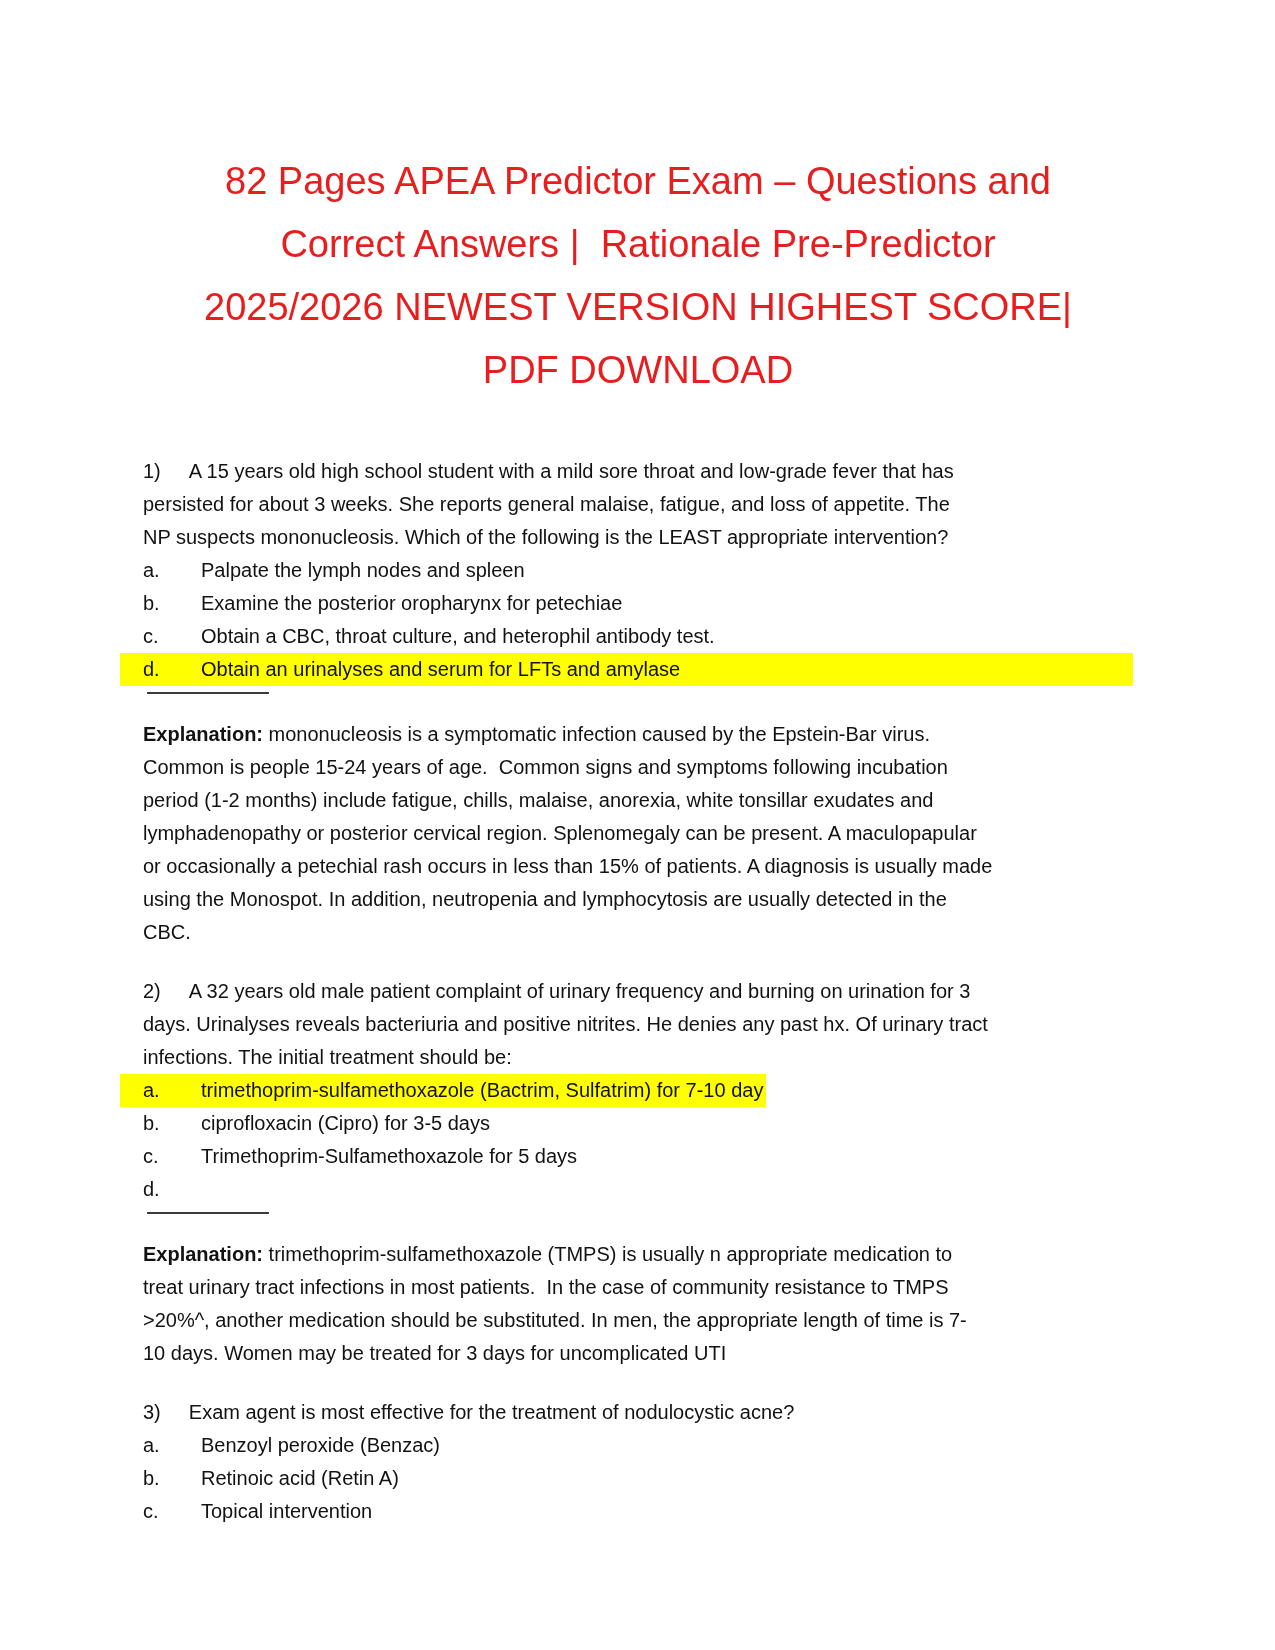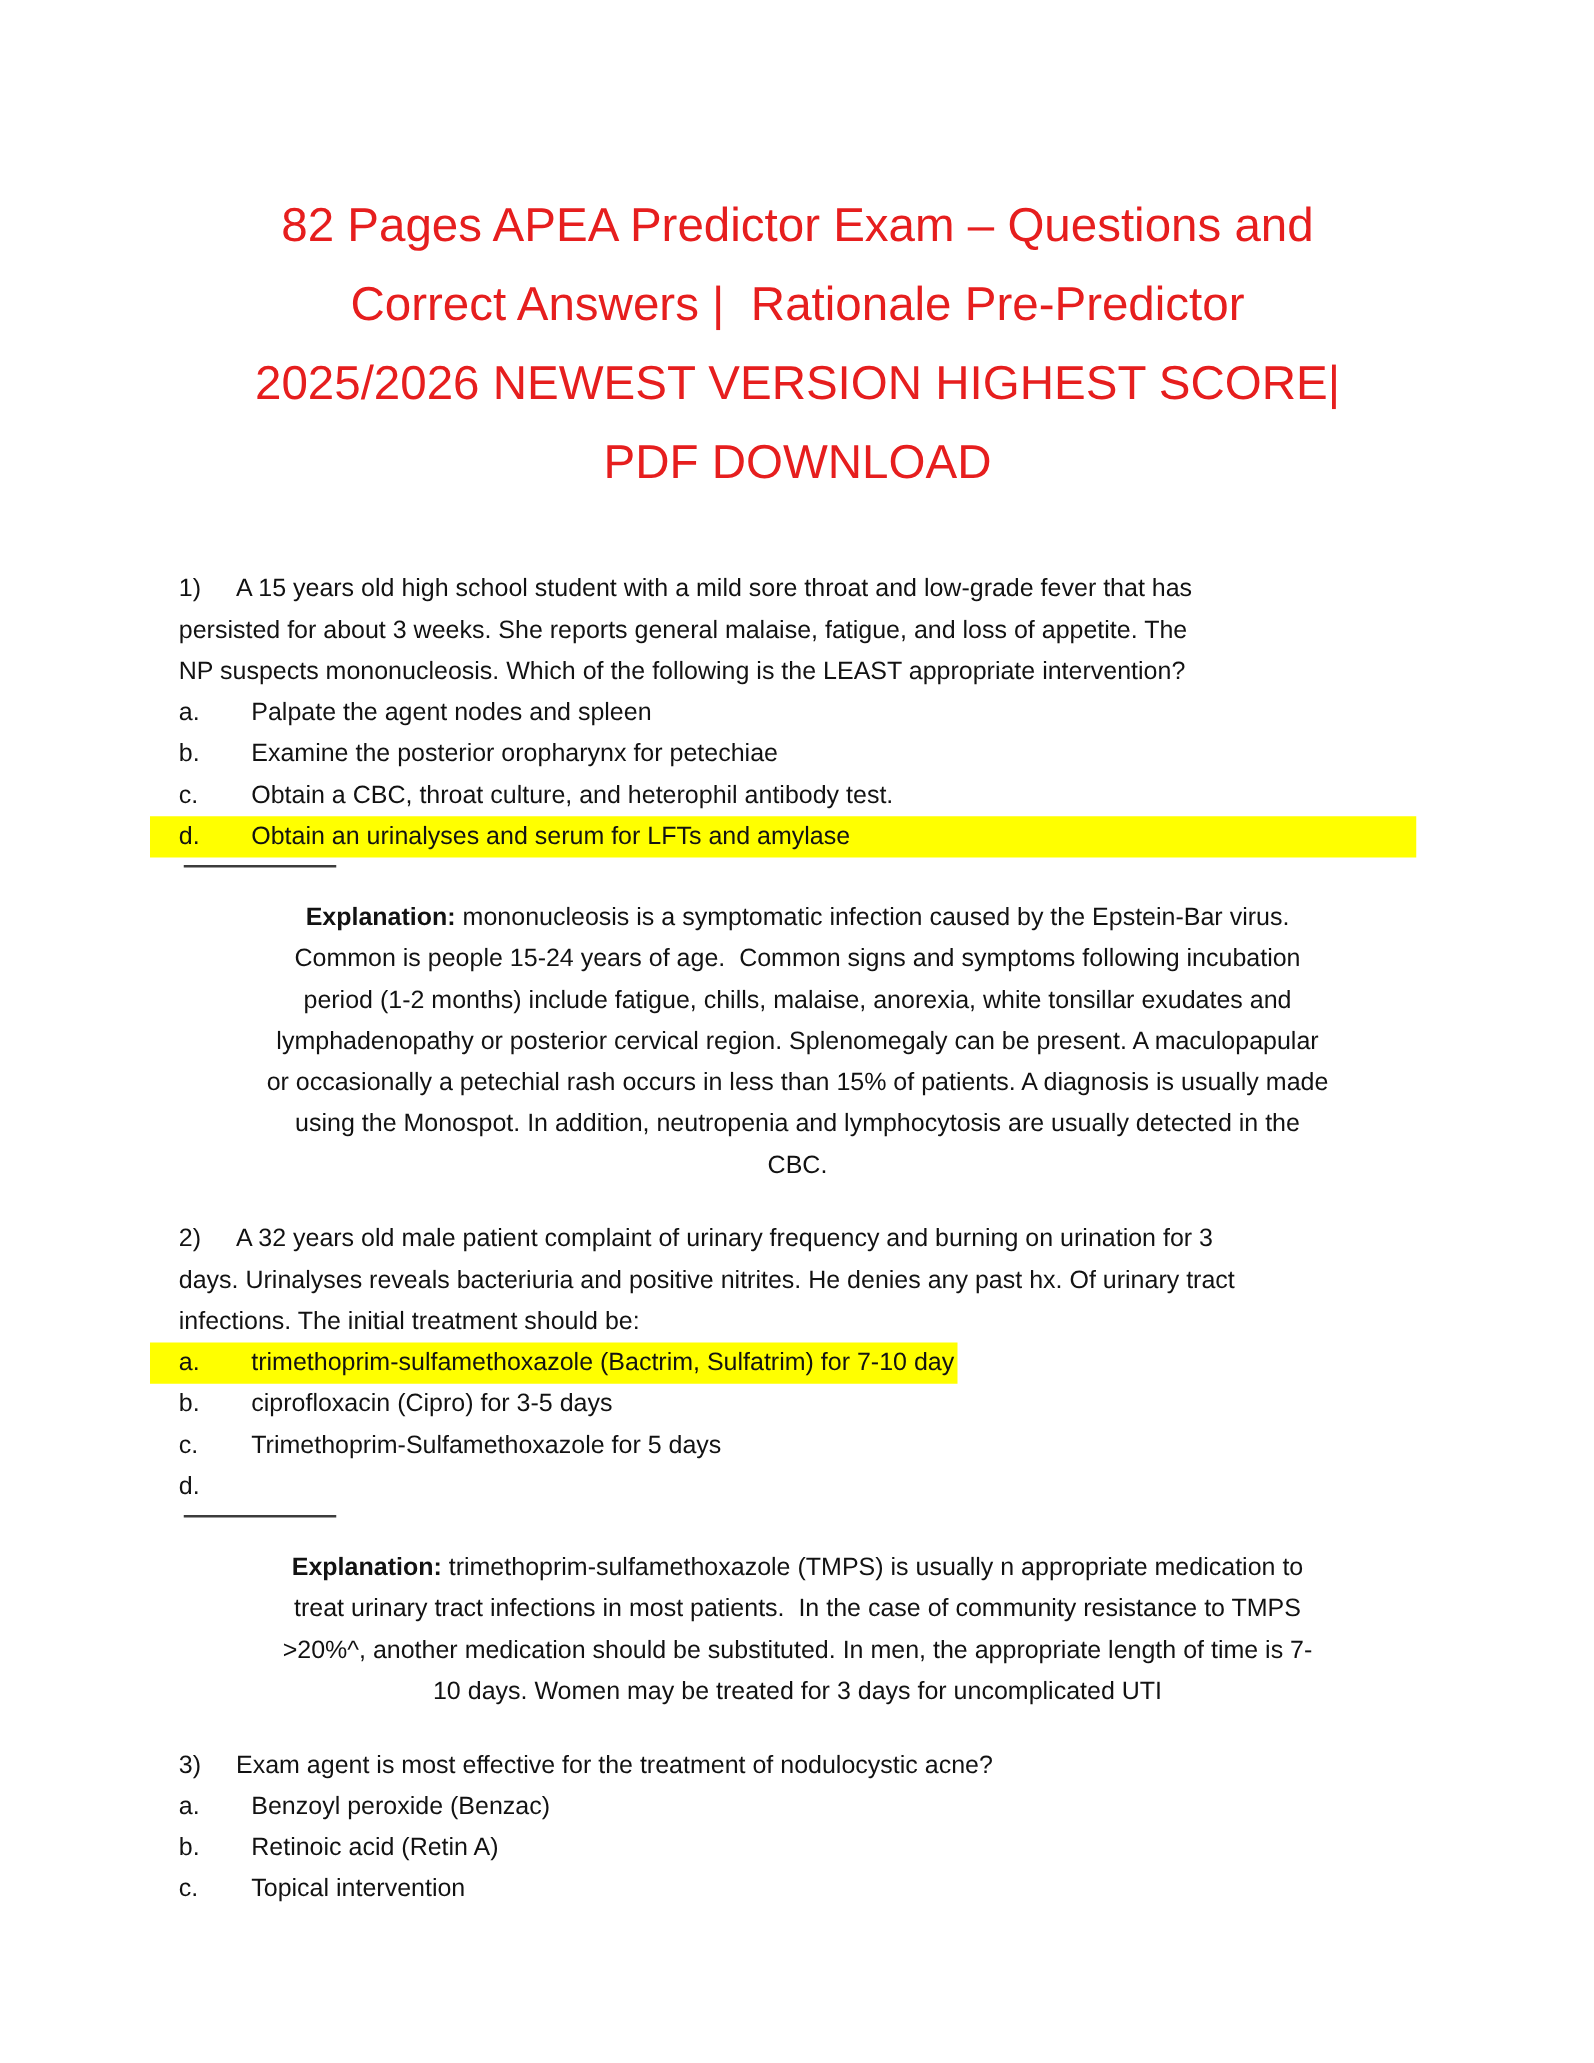--- a/index.html
+++ b/index.html
@@ -56,21 +56,20 @@
   .divider{
     width:122px;
     border-top:2px solid var(--rule);
     margin:6px 0 24px 4px;
   }
   .explanation{
     font-size:20px;
     line-height:33px;
     white-space:pre-wrap;
     margin-bottom:26px;
-    text-align:center;
   }
   .exp-label{font-weight:bold;}
   .question{margin:0;}
   .q3 .q-text .italic{}
 </style>
 </head>
 <body>
 
 <div class="page">
   <div class="content">
@@ -80,21 +79,21 @@
 2025/2026 NEWEST VERSION HIGHEST SCORE|
 PDF DOWNLOAD</h1>
 
     <section class="question">
       <p class="q-text"><span class="q-num">1)</span><span>A 15 years old high school student with a mild sore throat and low-grade fever that has
 persisted for about 3 weeks. She reports general malaise, fatigue, and loss of appetite. The
 NP suspects mononucleosis. Which of the following is the LEAST appropriate intervention?</span></p>
       <div class="options">
         <div class="option-row">
           <span class="opt-letter">a.</span>
-            <span class="opt-text">Palpate the agent nodes and spleen</span>
+            <span class="opt-text">Palpate the lymph nodes and spleen</span>
         </div>
         <div class="option-row">
           <span class="opt-letter">b.</span>
             <span class="opt-text">Examine the posterior oropharynx for petechiae</span>
         </div>
         <div class="option-row">
           <span class="opt-letter">c.</span>
             <span class="opt-text">Obtain a CBC, throat culture, and heterophil antibody test.</span>
         </div>
         <div class="option-row hl-full">

